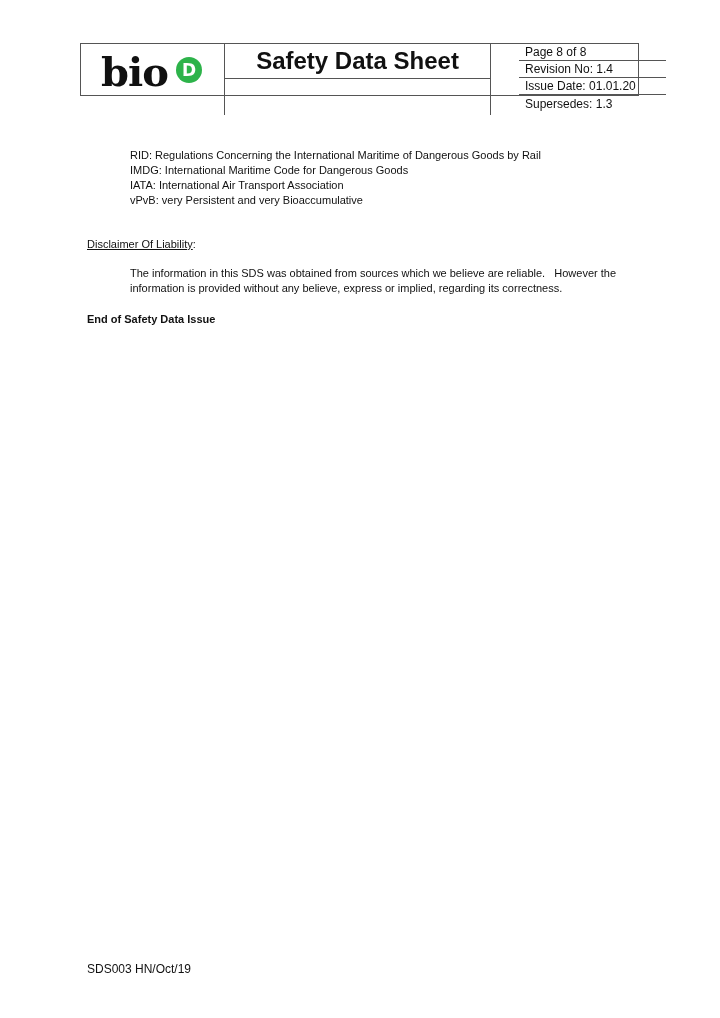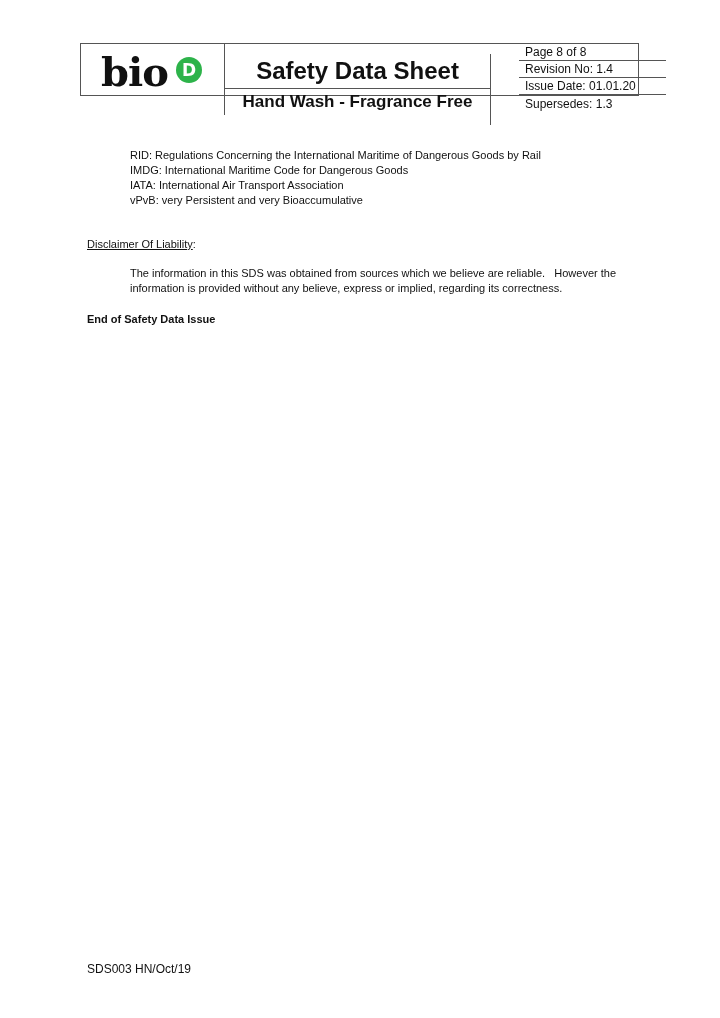--- a/index.html
+++ b/index.html
@@ -8,21 +8,21 @@
   .hdr { position: absolute; left: 80px; top: 43px; width: 559px; height: 53px;
          border: 1px solid #555; box-sizing: border-box; }
   .logo-cell { position: absolute; left: 0; top: 0; width: 143px; height: 71px;
                border-right: 1px solid #555; }
   .logo { position: absolute; left: 20px; top: 8px; font-family: "DejaVu Serif", serif;
           font-weight: bold; font-size: 40px; letter-spacing: -1px; color: #111; line-height: 1; }
   .logo-d { position: absolute; left: 95px; top: 13px; width: 26px; height: 26px; border-radius: 50%;
             background: #2db34a; color: #fff; font-family: "DejaVu Sans", sans-serif; font-weight: bold;
             font-size: 17px; line-height: 26px; text-align: center; }
   .title-cell { position: absolute; left: 144px; top: 0; width: 265px; height: 71px;
-                border-right: 1px solid #555; margin-top: 10px; }
+                border-right: 1px solid #555; }
   .title { position: absolute; left: 0; top: 0; width: 100%; height: 34px; border-bottom: 1px solid #555;
            text-align: center; font-weight: bold; font-size: 24px; line-height: 34px; }
   .subtitle { position: absolute; left: 0; top: 35px; width: 100%; text-align: center;
               font-weight: bold; font-size: 17px; line-height: 26px; }
   .meta-cell { position: absolute; left: 410px; top: 0; width: 147px; height: 71px; margin-left: 28px; }
   .meta-row { height: 17px; border-bottom: 1px solid #555; font-size: 12px; line-height: 17px;
               padding-left: 6px; box-sizing: border-box; }
   .meta-row:last-child { border-bottom: none; height: 20px; line-height: 18px; }
   .body-text { position: absolute; font-size: 11px; line-height: 15px; color: #111; }
   .abbr { left: 130px; top: 148px; }
@@ -36,21 +36,20 @@
 </head>
 <body>
 
 <div class="hdr">
   <div class="logo-cell">
     <span class="logo">bio</span>
     <span class="logo-d">D</span>
   </div>
   <div class="title-cell">
     <div class="title">Safety Data Sheet</div>
-    <div class="subtitle">Hand Wash - Fragrance Free</div>
   </div>
   <div class="meta-cell">
     <div class="meta-row">Page 8 of 8</div>
     <div class="meta-row">Revision No: 1.4</div>
     <div class="meta-row">Issue Date: 01.01.20</div>
     <div class="meta-row">Supersedes: 1.3</div>
   </div>
 </div>
 
 <div class="body-text abbr">

